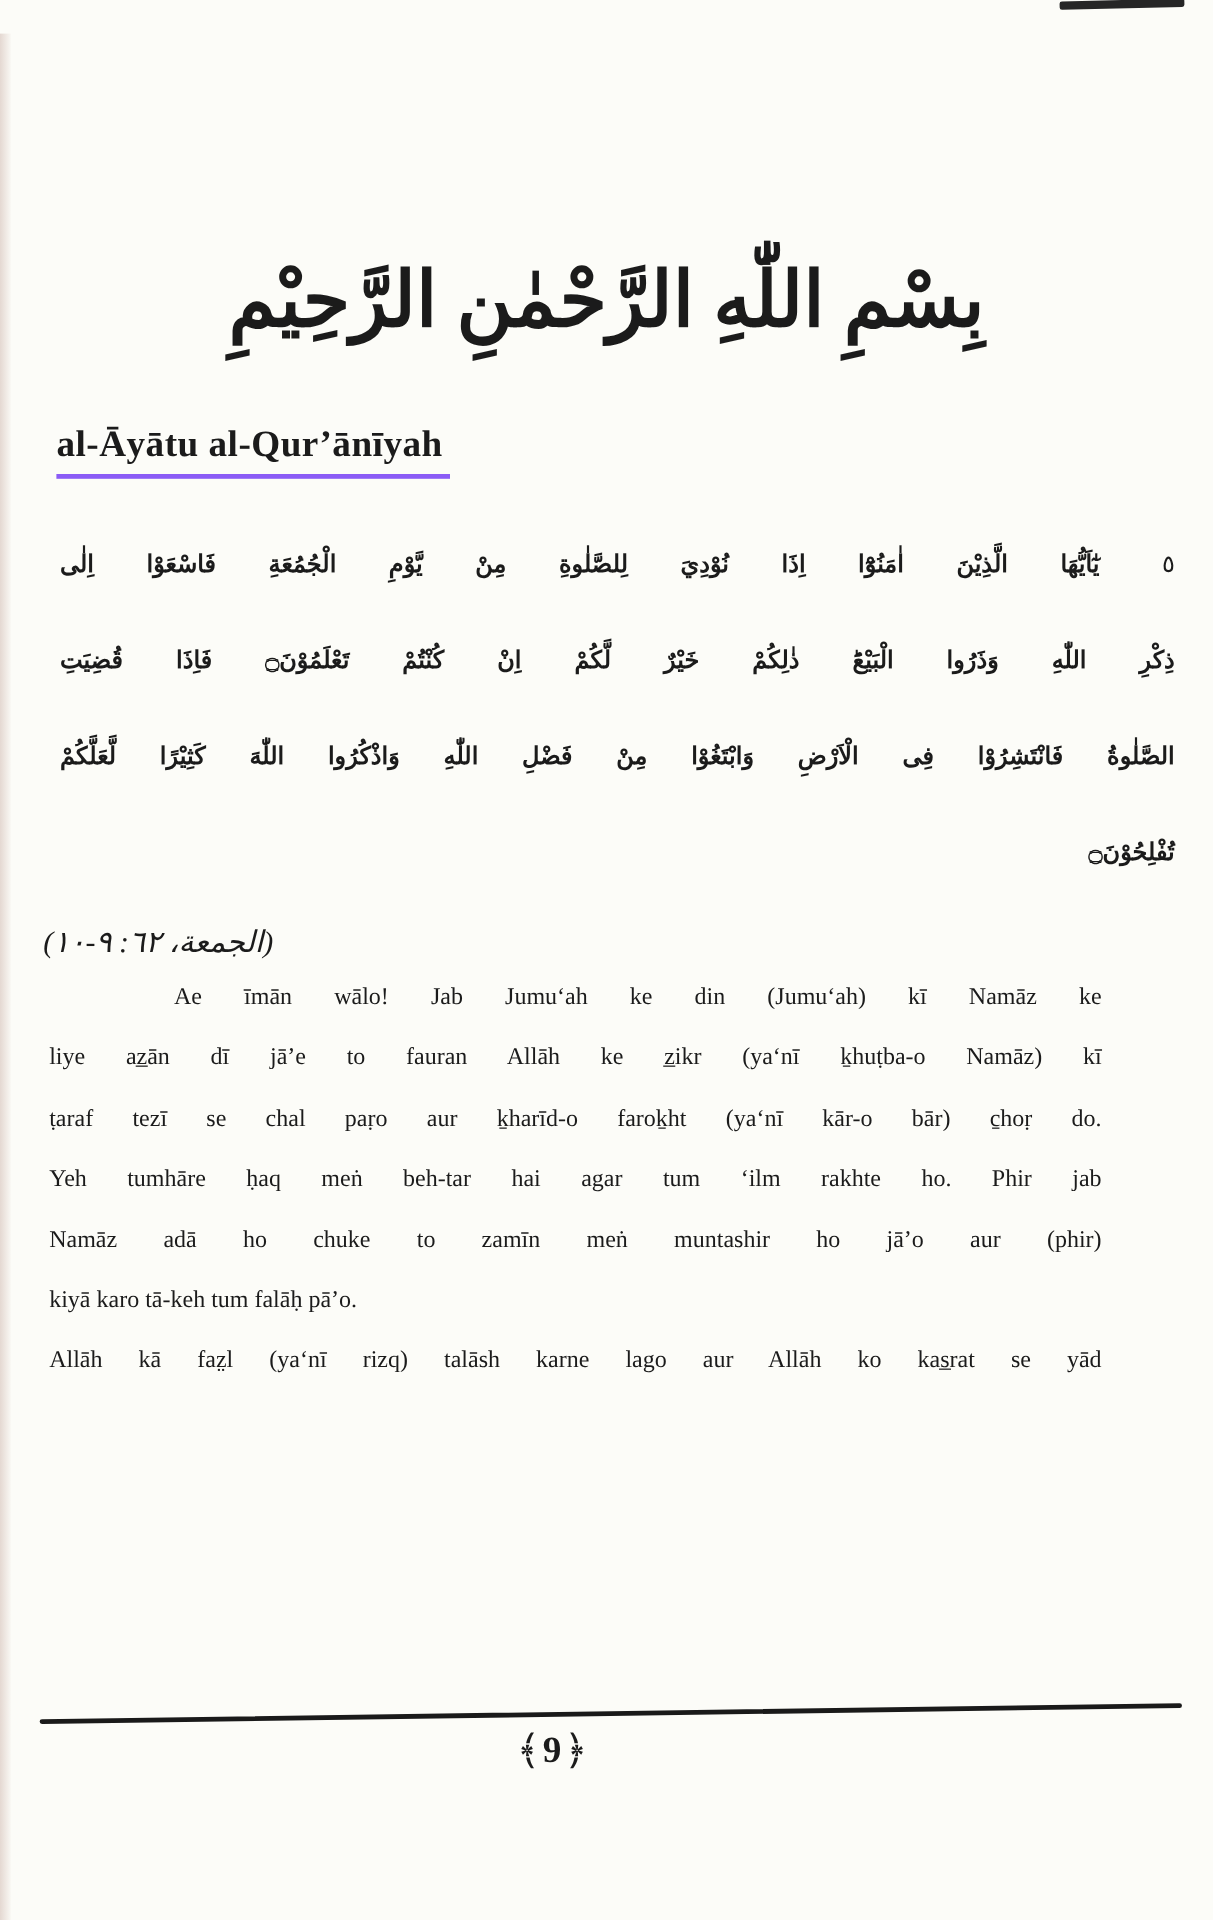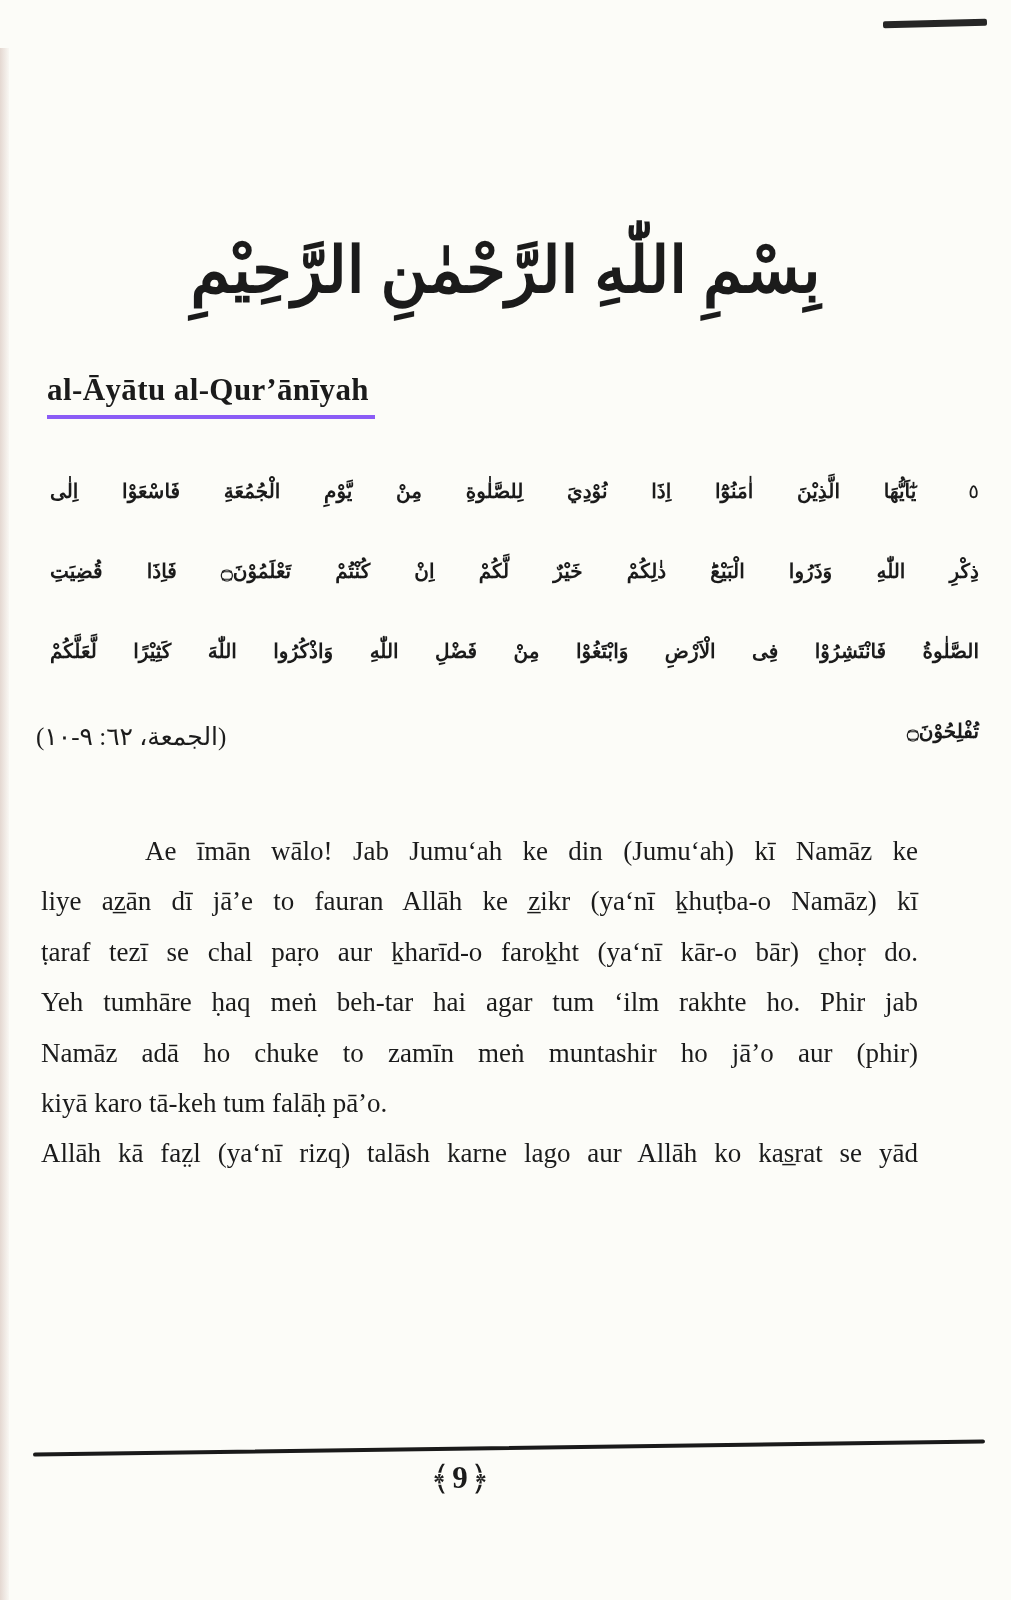--- a/index.html
+++ b/index.html
@@ -4,21 +4,21 @@
 <style>
   html, body { margin: 0; padding: 0; }
   body {
     width: 1011px; height: 1600px;
     position: relative;
     background: #fcfcf8;
     color: #1b1b1b;
     font-family: "Liberation Serif", "DejaVu Serif", serif;
     overflow: hidden;
   }
-  .page { position: absolute; inset: 0; margin-top: 20px; }
+  .page { position: absolute; inset: 0; }
 
   
   .scan-edge-left {
     position: absolute; left: 0; top: 28px; bottom: 0; width: 9px;
     background: linear-gradient(to right, rgba(178,140,128,0.32), rgba(178,140,128,0.04));
   }
   .scan-mark-top-right {
     position: absolute; top: 0; right: 24px; width: 104px; height: 7px;
     background: #262626; border-radius: 2px; transform: rotate(-1.4deg);
   }
@@ -52,29 +52,30 @@
     height: 80px; line-height: 74px;
     text-align: justify; text-align-last: justify;
   }
   .ar-line.last {
     text-align: center; text-align-last: right;
     height: auto;
   }
   .ayah-marker { margin-left: 52px; font-weight: 400; }
 
   .verse-ref {
-    position: absolute; left: 36px; top: 702px;
+    position: absolute; left: 36px; top: 770px;
     direction: rtl;
     font-size: 25px;
+    font-style: italic;
   }
 
   
   .translation {
     position: absolute; left: 41px; top: 806px; width: 877px;
-    font-size: 27px;
+    font-size: 20px;
   }
   .tr-line {
     height: 50.4px; line-height: 50.4px;
     text-align: justify; text-align-last: justify;
     white-space: nowrap;
   }
   .tr-line.first { padding-left: 104px; }
   .tr-line.last { text-align: left; text-align-last: left; }
 
   

